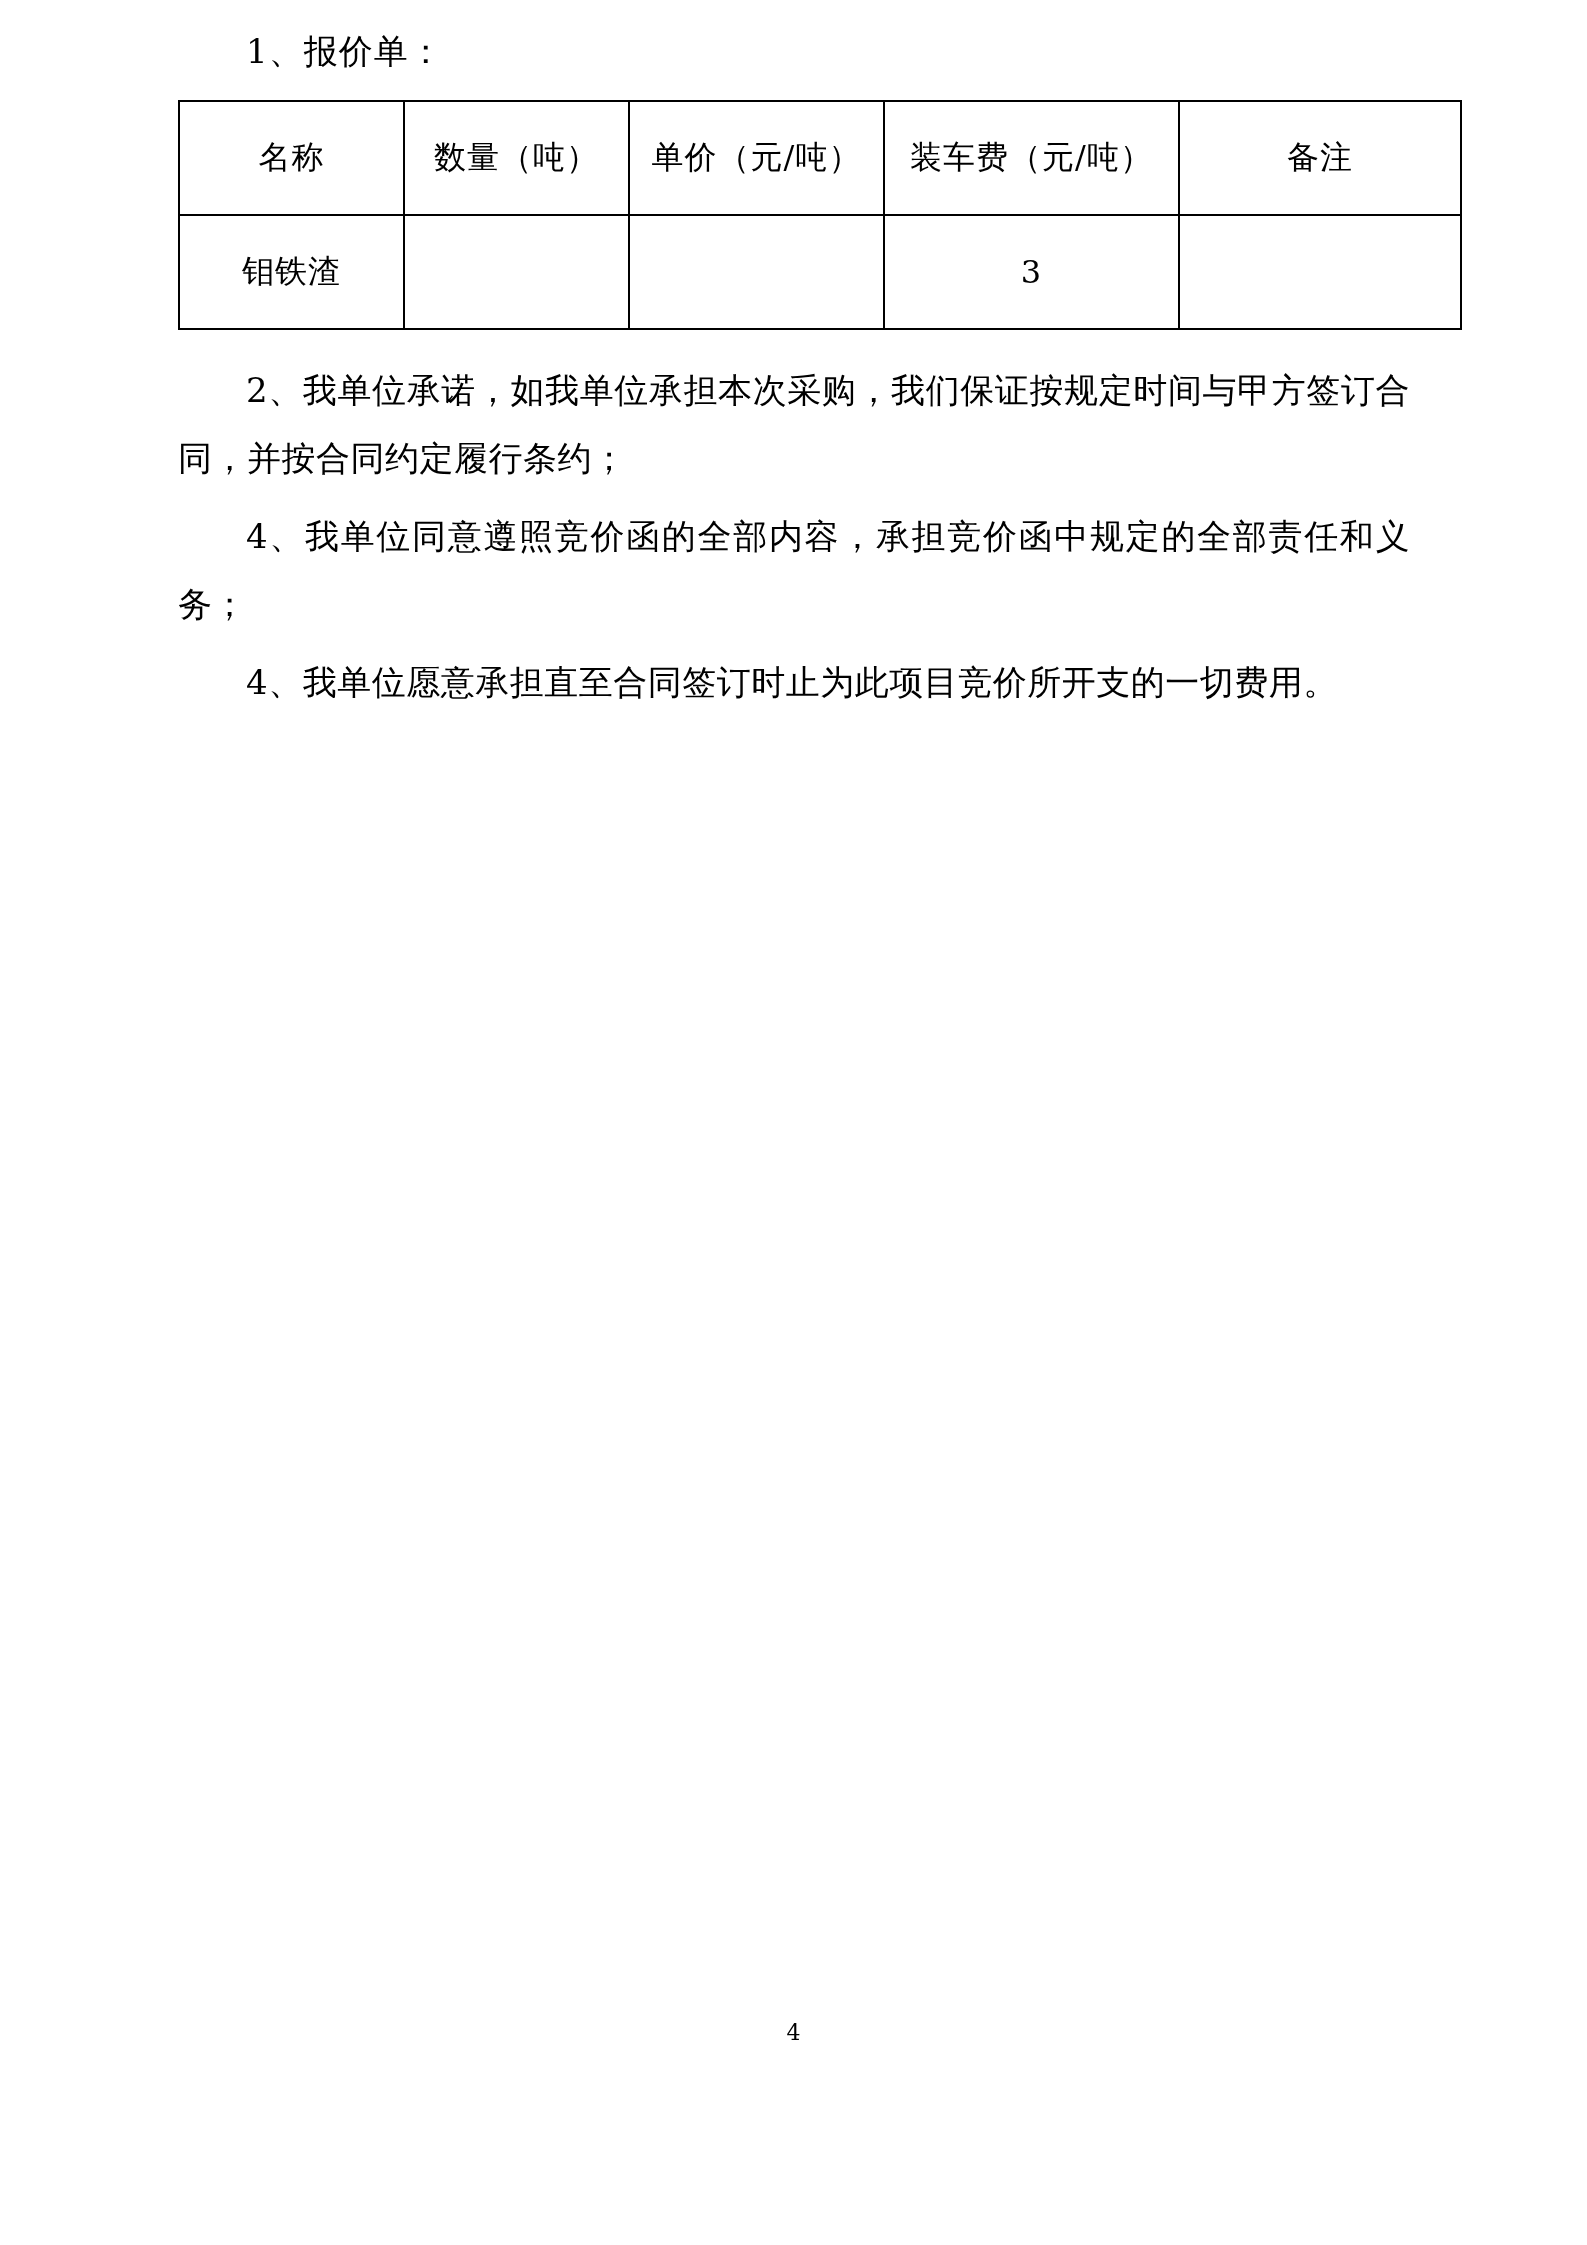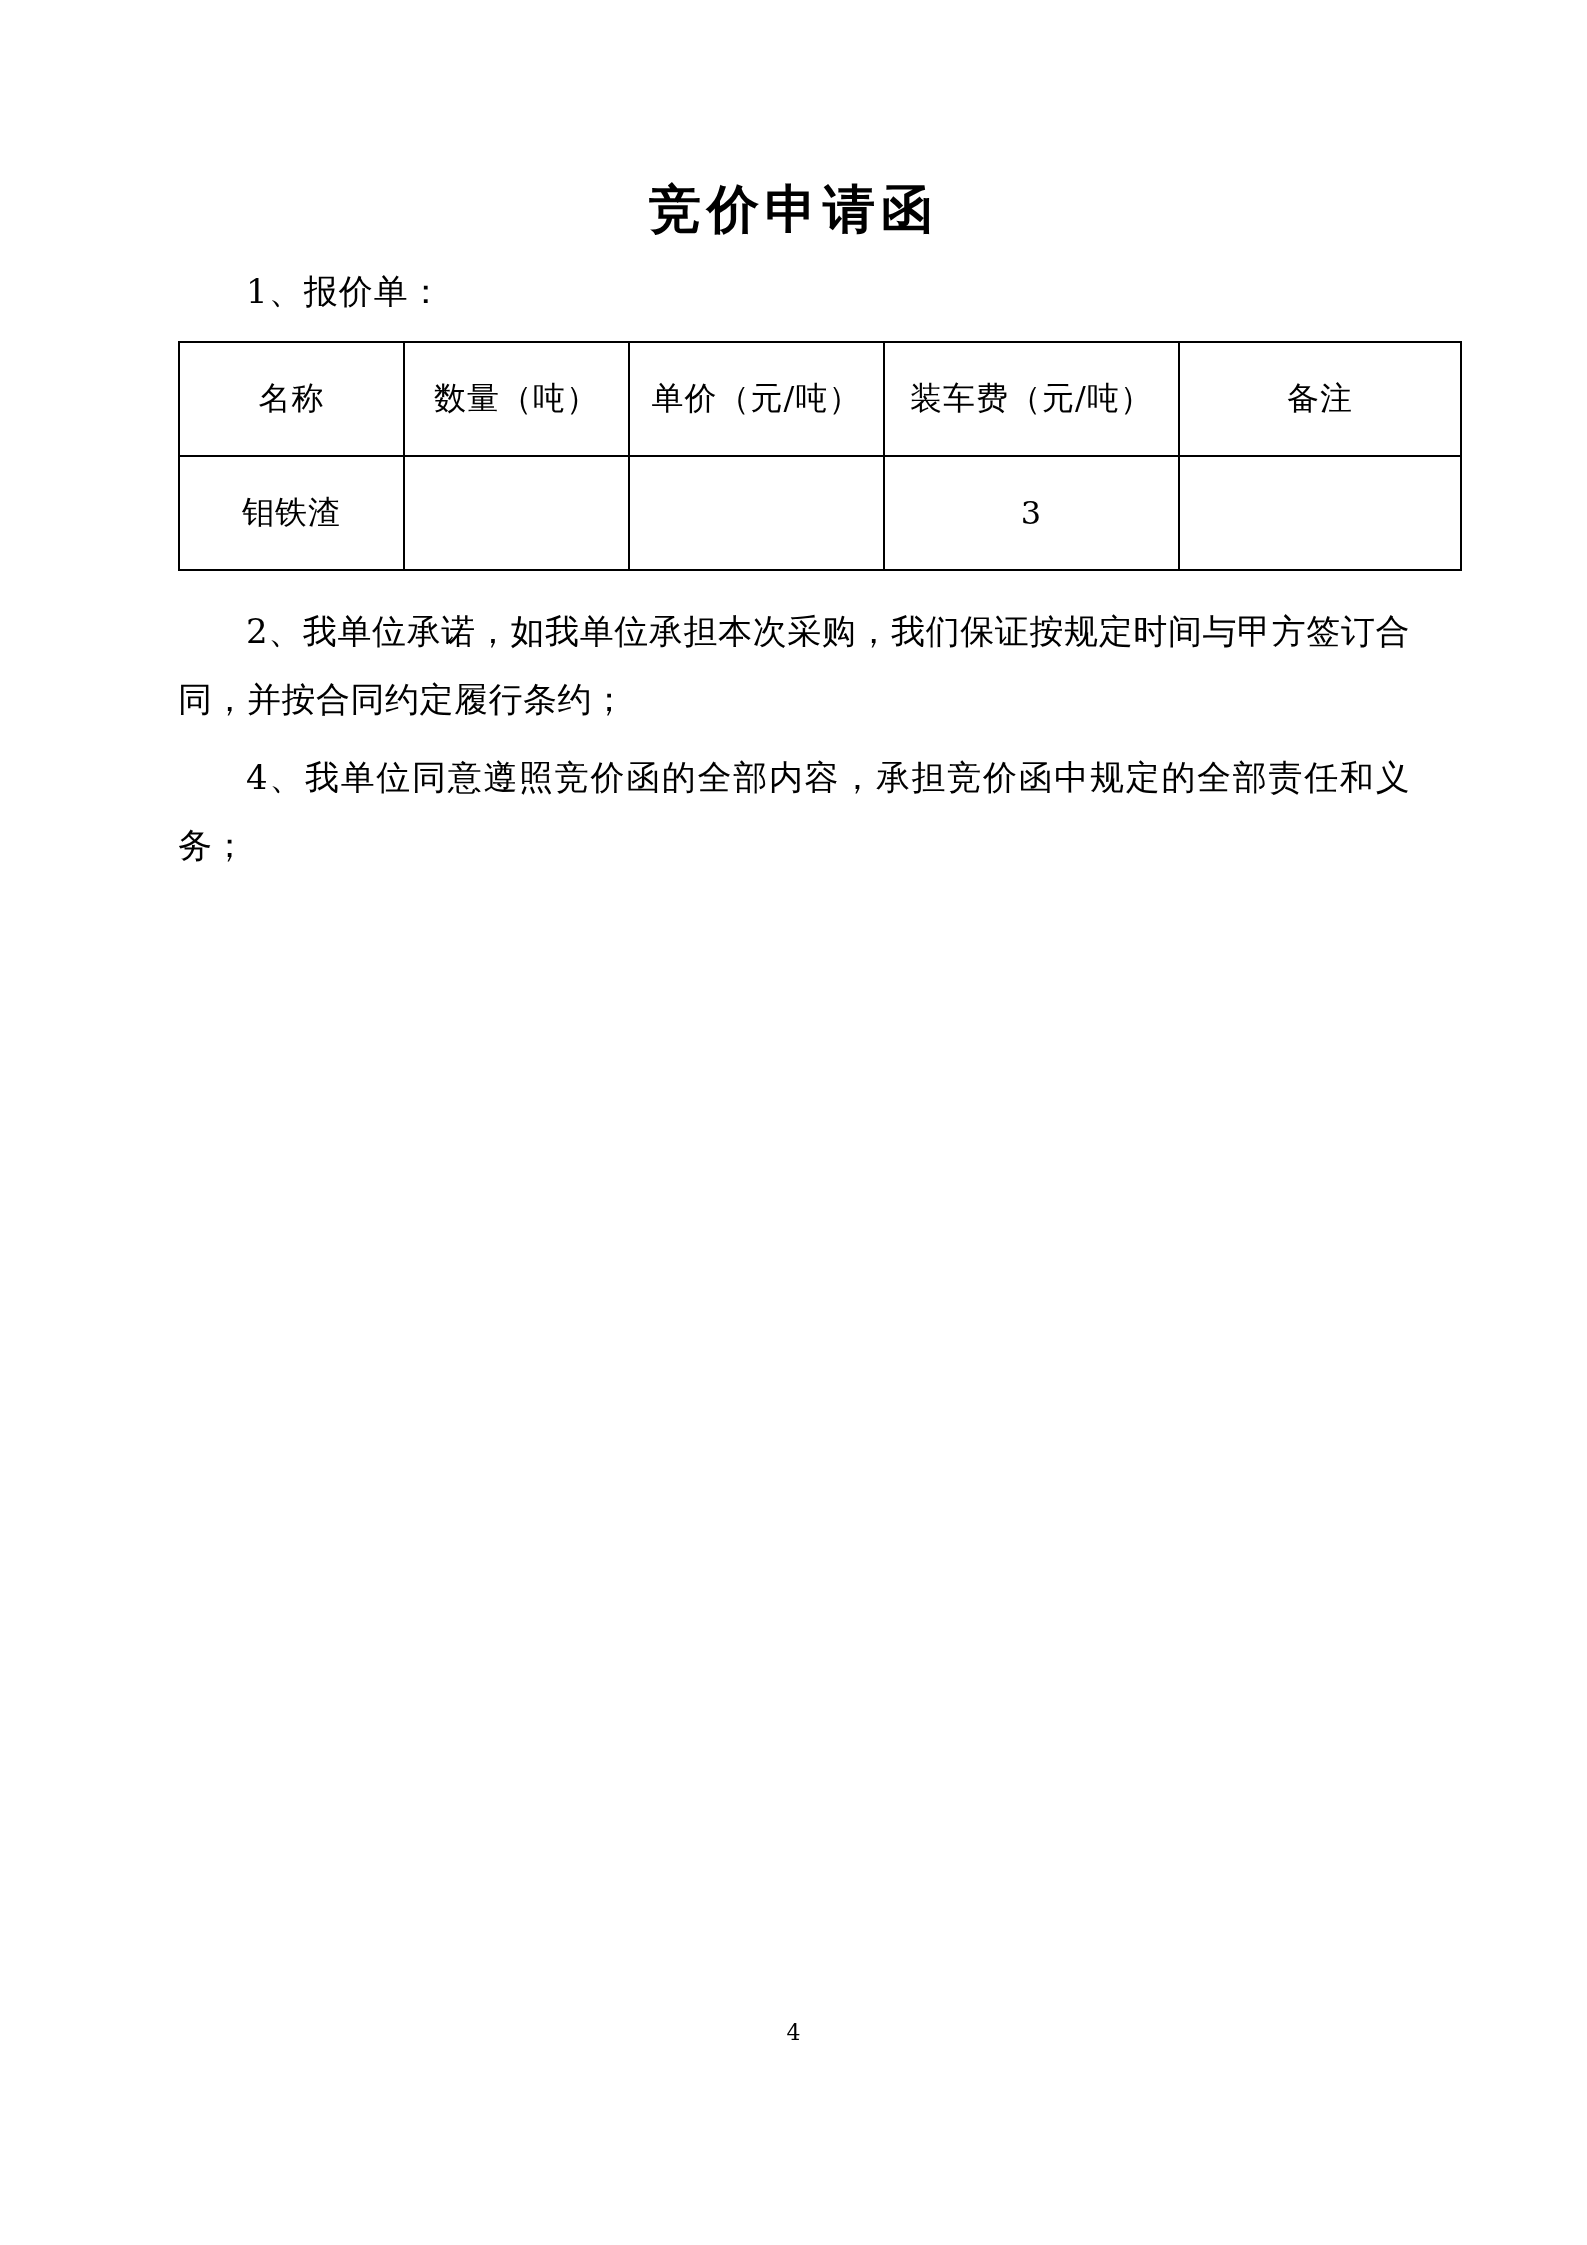--- a/index.html
+++ b/index.html
@@ -123,21 +123,20 @@
     font-family: "DejaVu Serif", "Liberation Serif", serif;
   }
 </style>
 </head>
 <body>
 
 <div id="page">
 
   <div class="content">
 
-    <div class="doc-title">竞价申请函</div>
 
 
     <div class="section-label">1、报价单：</div>
 
     <table class="quote-table">
       <thead>
         <tr>
           <th class="col-name">名称</th>
           <th class="col-qty">数量（吨）</th>
           <th class="col-price">单价（元/吨）</th>
@@ -153,20 +152,21 @@
           <td class="col-load">3</td>
           <td class="col-remark"></td>
         </tr>
       </tbody>
     </table>
 
     <div class="para first">2、我单位承诺，如我单位承担本次采购，我们保证按规定时间与甲方签订合同，并按合同约定履行条约；</div>
 
     <div class="para">4、我单位同意遵照竞价函的全部内容，承担竞价函中规定的全部责任和义务；</div>
 
+    <div class="para">4、我单位愿意承担直至合同签订时止为此项目竞价所开支的一切费用。</div>
 
     <div class="sign-block">
     </div>
 
   </div>
 
   <div class="page-number">4</div>
 
 </div>
 

